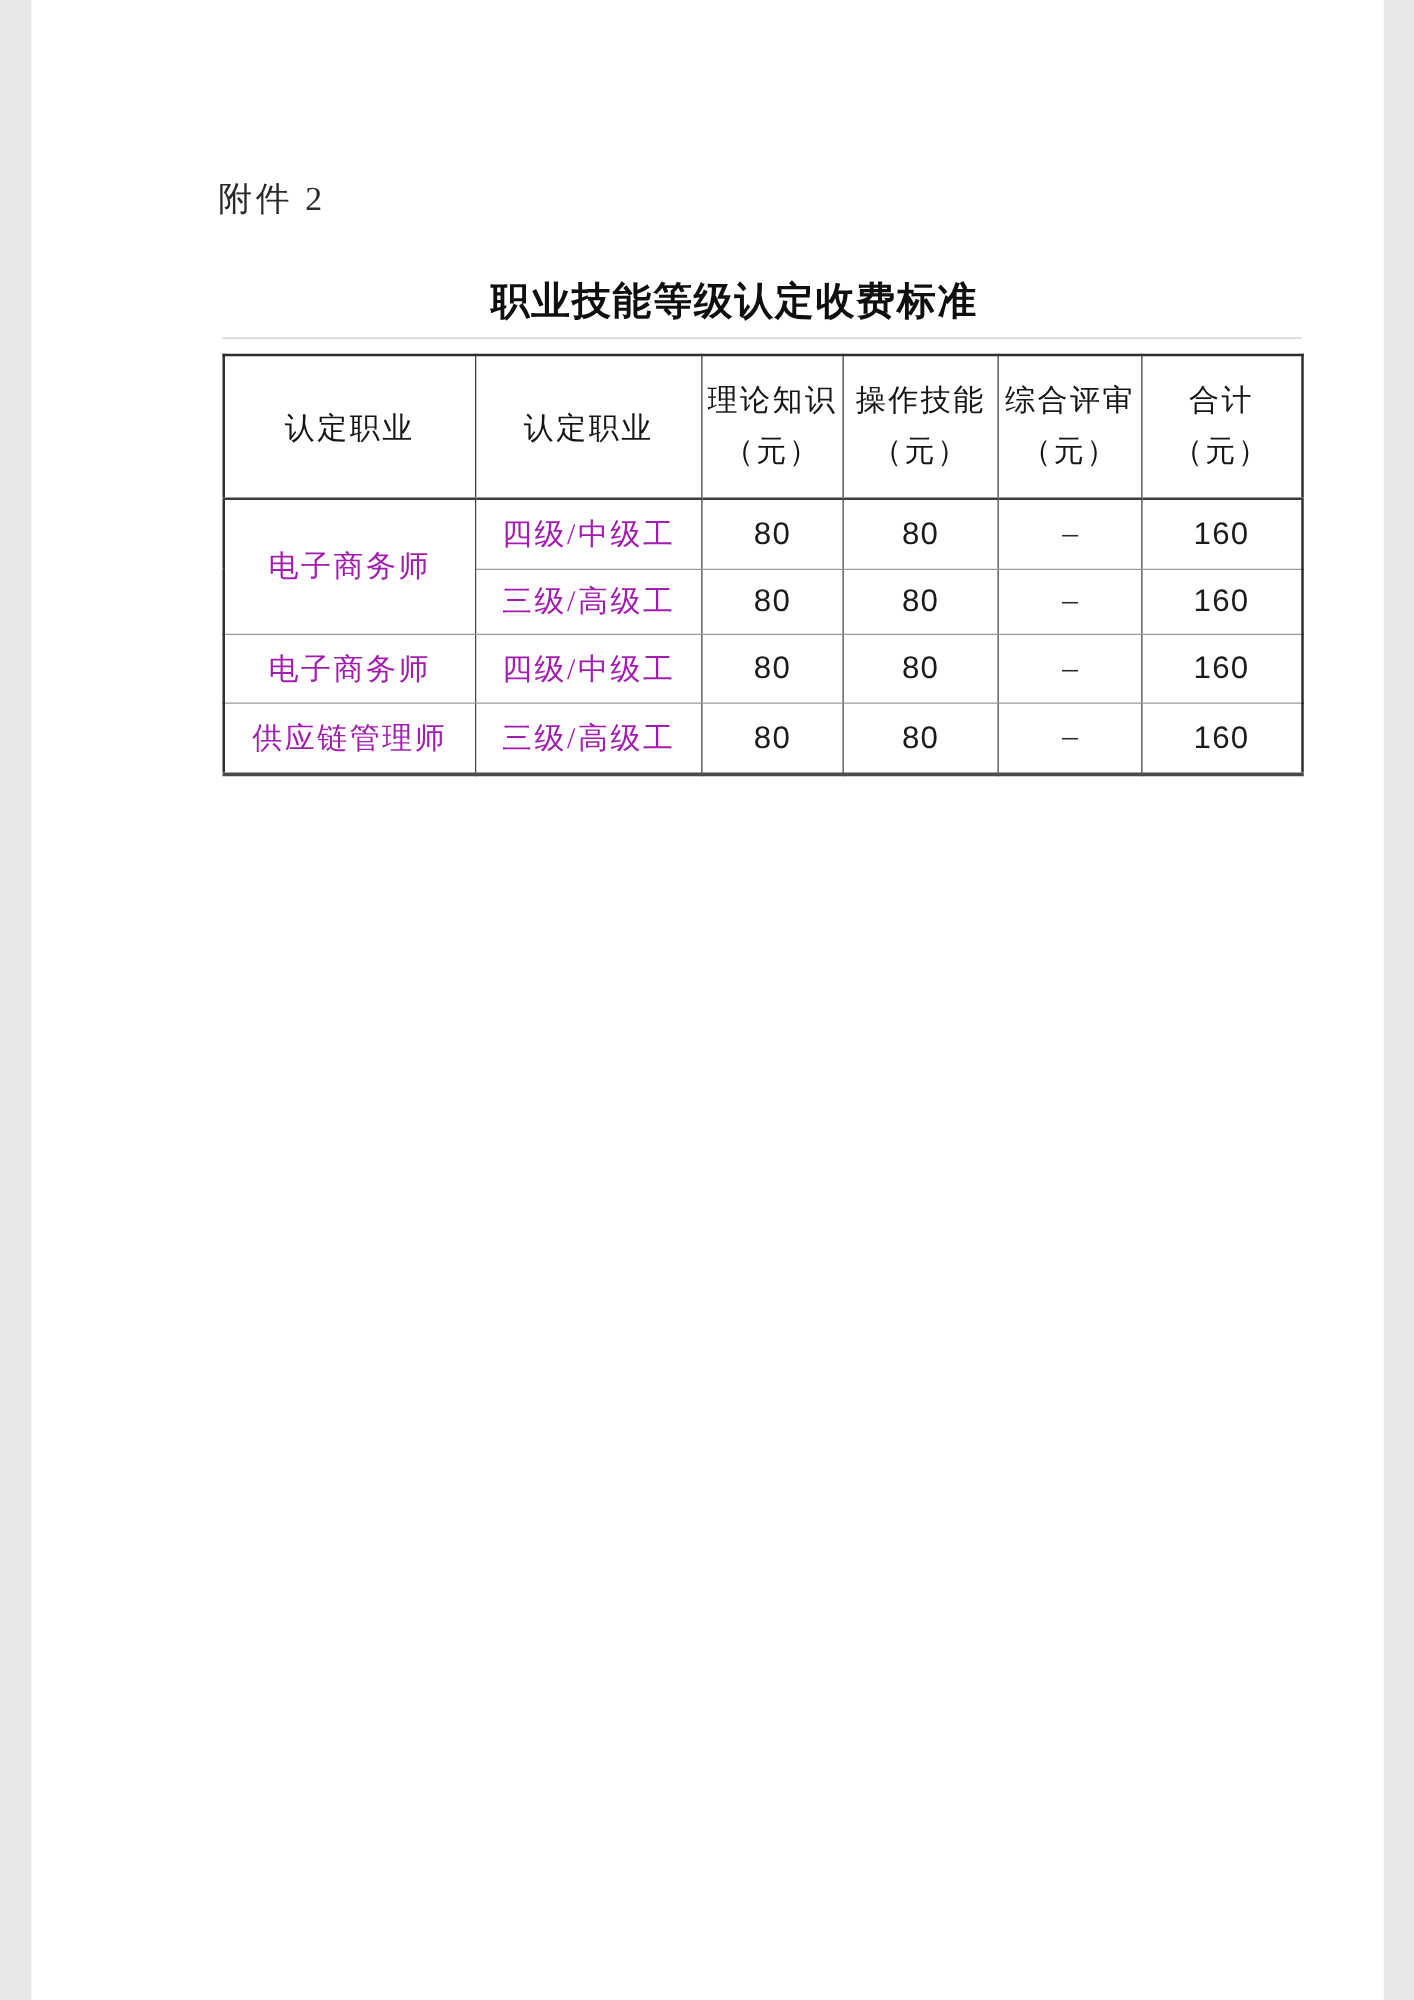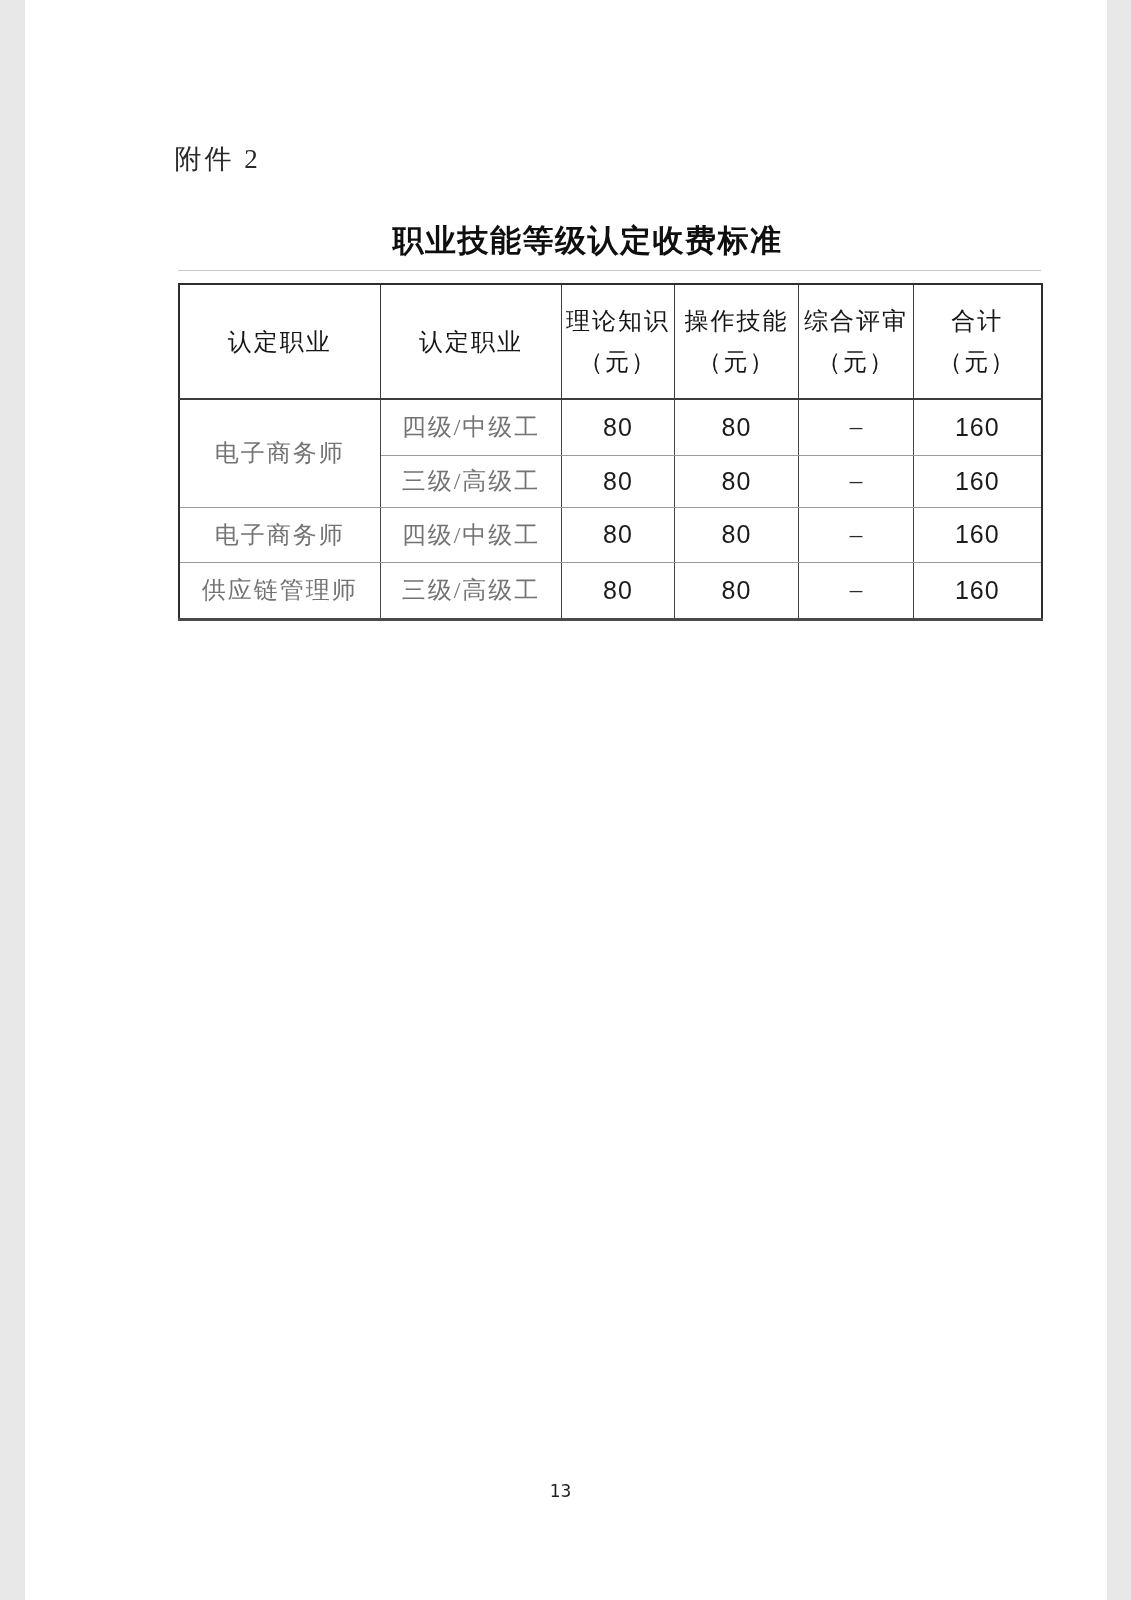--- a/index.html
+++ b/index.html
@@ -75,21 +75,21 @@
     letter-spacing: 2px;
     color: #161616;
   }
   .fee-table td {
     border-left: 1.5px solid #464646;
     border-right: 1.5px solid #464646;
     border-top: 1px solid #9a9a9a;
     border-bottom: 1px solid #9a9a9a;
     font-size: 24px;
     letter-spacing: 2px;
-    color: #737373;
+    color: #a21caf;
   }
   .fee-table thead tr { height: 115px; }
   .fee-table tbody tr.r1 { height: 56px; }
   .fee-table tbody tr.r2 { height: 52px; }
   .fee-table tbody tr.r3 { height: 55px; }
   .fee-table tbody tr.r4 { height: 57px; }
   .hdr-stack {
     display: flex;
     flex-direction: column;
     align-items: center;
@@ -203,15 +203,14 @@
           <td>三级/高级工</td>
           <td class="num">80</td>
           <td class="num">80</td>
           <td class="dash">–</td>
           <td class="num">160</td>
         </tr>
       </tbody>
     </table>
   </div>
 
-  <div class="page-number">13</div>
 
 </div>
 
 </body></html>

